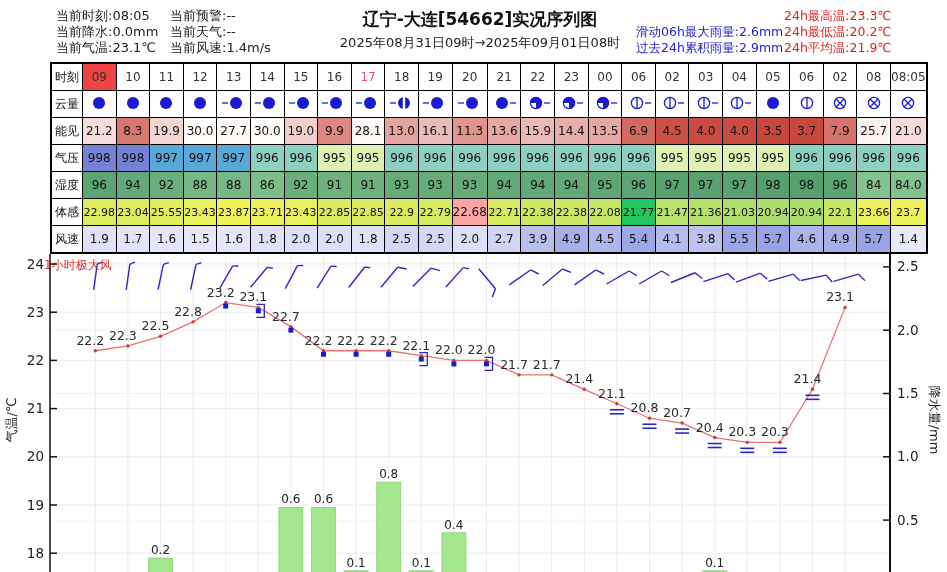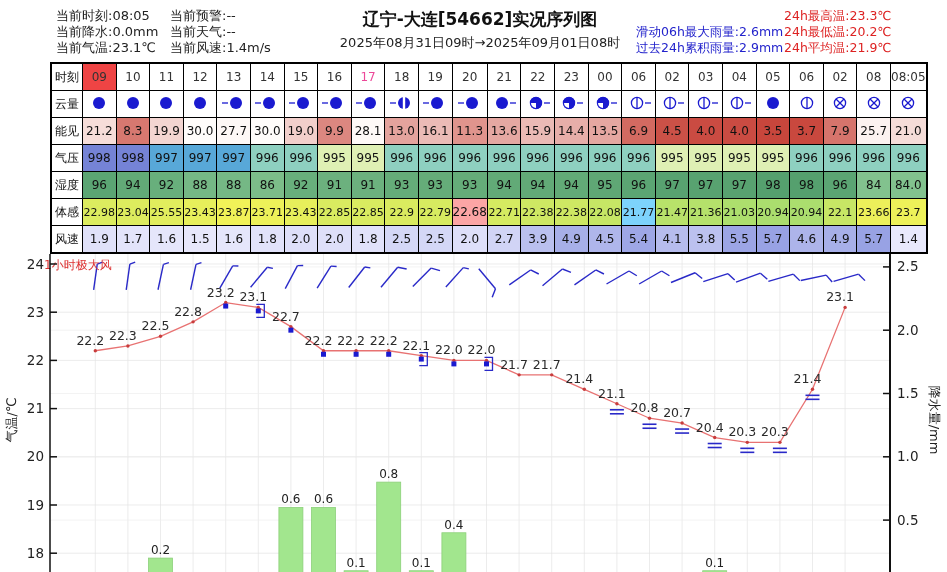--- a/index.html
+++ b/index.html
@@ -279,21 +279,21 @@
           <td style="width:32.6px;background:rgb(231,239,91);font-size:11px;">23.43</td>
           <td style="width:32.6px;background:rgb(217,235,96);font-size:11px;">22.85</td>
           <td style="width:32.6px;background:rgb(217,235,96);font-size:11px;">22.85</td>
           <td style="width:32.6px;background:rgb(218,235,95);font-size:11px;">22.9</td>
           <td style="width:32.6px;background:rgb(215,235,96);font-size:11px;">22.79</td>
           <td style="width:32.6px;background:#fca5a5;font-size:12px;">22.68</td>
           <td style="width:32.6px;background:rgb(213,234,97);font-size:11px;">22.71</td>
           <td style="width:32.6px;background:rgb(206,232,99);font-size:11px;">22.38</td>
           <td style="width:32.6px;background:rgb(206,232,99);font-size:11px;">22.38</td>
           <td style="width:32.6px;background:rgb(198,230,101);font-size:11px;">22.08</td>
-          <td style="width:32.6px;background:#7dd3fc;font-size:11px;margin-top:40px;">21.77</td>
+          <td style="width:32.6px;background:#22c55e;font-size:11px;margin-top:40px;">21.77</td>
           <td style="width:32.6px;background:rgb(184,226,106);font-size:11px;">21.47</td>
           <td style="width:32.6px;background:rgb(181,225,107);font-size:11px;">21.36</td>
           <td style="width:32.6px;background:rgb(173,223,109);font-size:11px;">21.03</td>
           <td style="width:32.6px;background:rgb(171,222,110);font-size:11px;">20.94</td>
           <td style="width:32.6px;background:rgb(171,222,110);font-size:11px;">20.94</td>
           <td style="width:32.6px;background:rgb(199,230,101);font-size:11px;">22.1</td>
           <td style="width:32.6px;background:rgb(236,240,90);font-size:11px;">23.66</td>
           <td style="width:32.6px;background:rgb(237,241,89);font-size:11px;">23.7</td>
         </tr>
         <tr>

